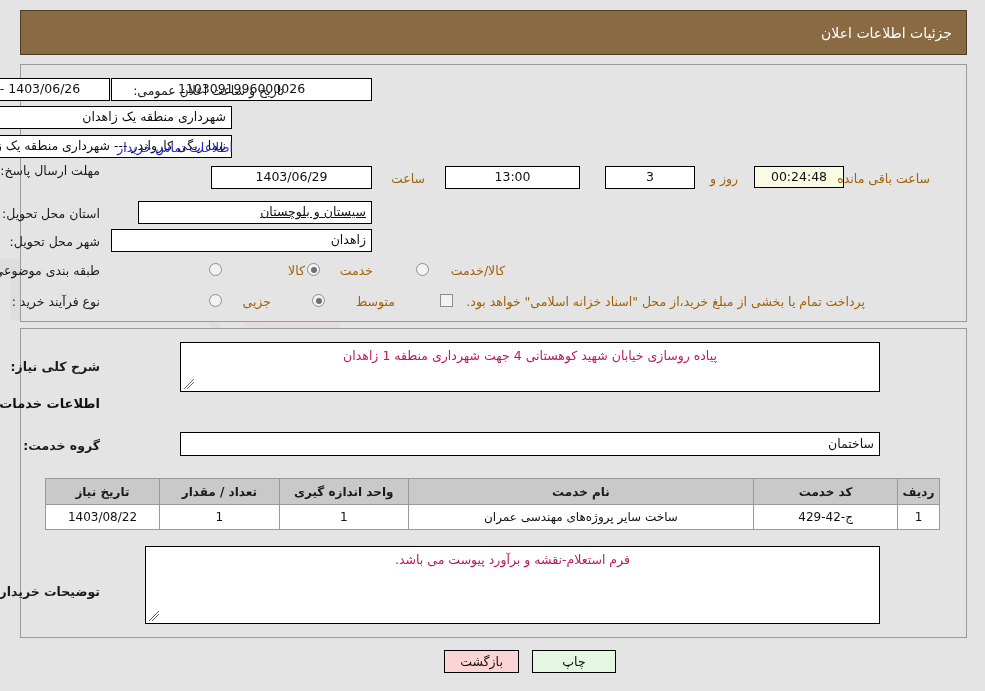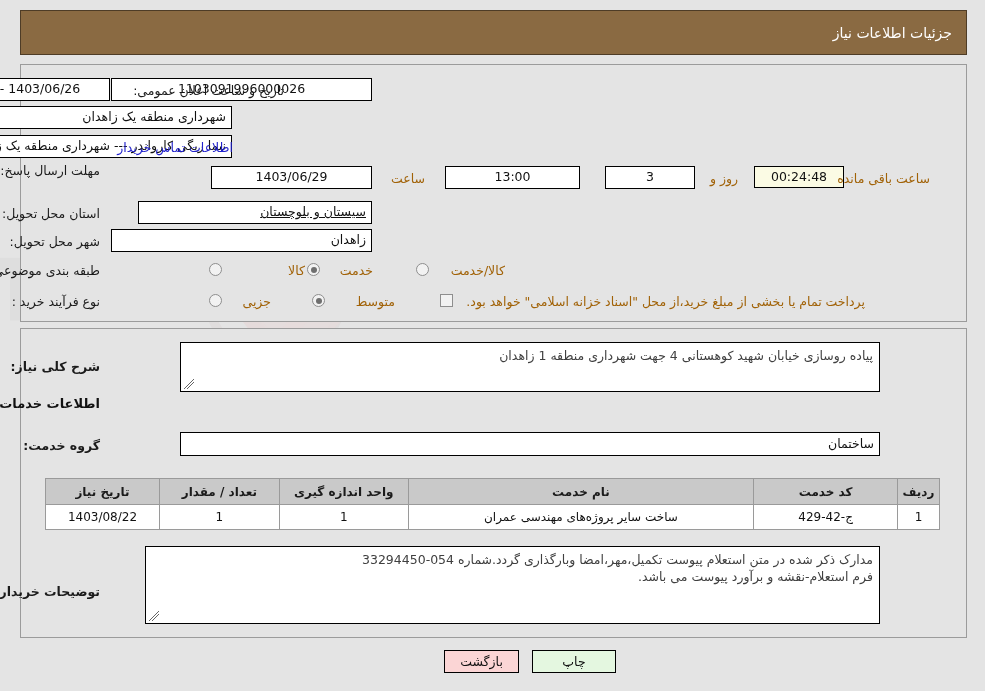--- a/index.html
+++ b/index.html
@@ -117,23 +117,23 @@
     border: 1px solid #8e8e8e;
     background: #f2f2f2;
   }
 
   
   .ta {
     position: absolute;
     background: #ffffff;
     border: 1px solid #000000;
     font-size: 12.5px;
-    color: #404040;
+    color: #be185d;
     padding: 4px 6px;
-    text-align: right;
+    text-align: center;
     line-height: 17px;
     overflow: hidden;
   }
   .ta .grip {
     position: absolute;
     left: 2px; bottom: 1px;
     width: 12px; height: 12px;
   }
 
   
@@ -200,21 +200,21 @@
     <text x="330" y="120" font-family="DejaVu Sans, sans-serif" font-size="86" font-weight="bold" fill="#bdbdbd" letter-spacing="2">anaTender</text>
     <text x="790" y="120" font-family="DejaVu Sans, sans-serif" font-size="50" font-weight="bold" fill="#bdbdbd">.net</text>
   </g>
   <g fill="none" stroke="#e7c3c3" stroke-width="16" opacity="0.85">
     <path d="M232 95 L275 150 L318 95"></path>
   </g>
   <path d="M258 120 L300 168 L342 120 L320 120 L320 78 L280 78 L280 120 Z" fill="#e9c8c8" opacity="0.8"></path>
 </svg>
 
 <div class="titlebar">
-  <span class="titlebar-text">جزئیات اطلاعات نیاز</span>
+  <span class="titlebar-text">جزئیات اطلاعات اعلان</span>
 </div>
 
 <div class="panel" id="panel-top"></div>
 
 <span class="lbl" style="right:885px; top:83px; z-index:3;">شماره نیاز:</span>
 <div class="box center" style="right:613px; top:78px; width:261px; height:23px; z-index:3;">1103091996000026</div>
 
 <span class="lbl" style="right:701px; top:83px; z-index:3;">تاریخ و ساعت اعلان عمومی:</span>
 <div class="box center" style="right:875px; top:78px; width:180px; height:23px; z-index:3;">1403/06/26 - 12:13</div>
 
@@ -292,21 +292,20 @@
       <td>ساخت سایر پروژه‌های مهندسی عمران</td>
       <td>1</td>
       <td>1</td>
       <td>1403/08/22</td>
     </tr>
   </tbody>
 </table>
 
 <span class="lbl bold" style="right:885px; top:584px; z-index:3;">توضیحات خریدار:</span>
 <div class="ta" style="right:105px; top:546px; width:735px; height:78px; z-index:3;">
-  <div>مدارک ذکر شده در متن استعلام پیوست تکمیل،مهر،امضا وبارگذاری گردد.شماره 054-33294450</div>
   <div>فرم استعلام-نقشه و برآورد پیوست می باشد.</div>
   <svg class="grip" viewBox="0 0 12 12" xmlns="http://www.w3.org/2000/svg">
     <g stroke="#666" stroke-width="1">
       <line x1="1" y1="11" x2="11" y2="1"></line>
       <line x1="4" y1="11" x2="11" y2="4"></line>
     </g>
   </svg>
 </div>
 
 <div class="btn" id="btn-back">بازگشت</div>

